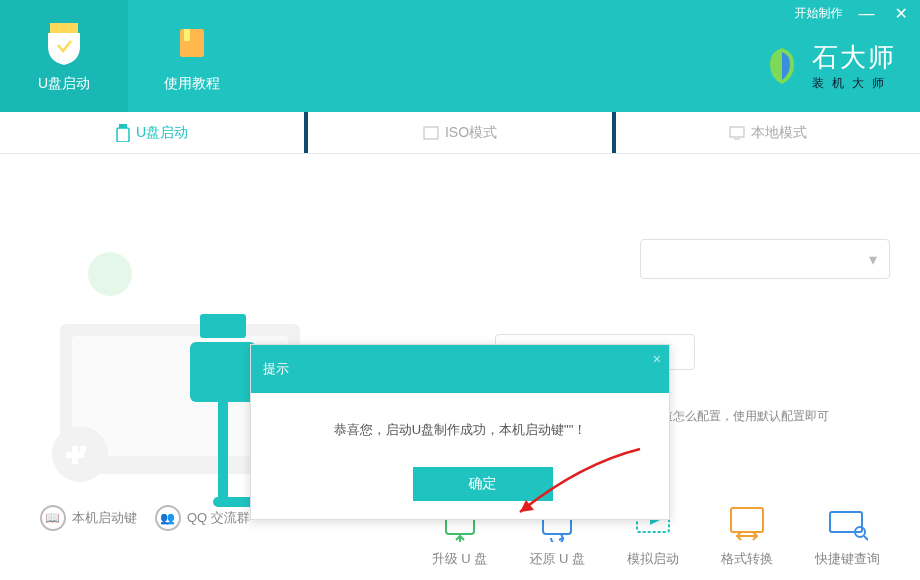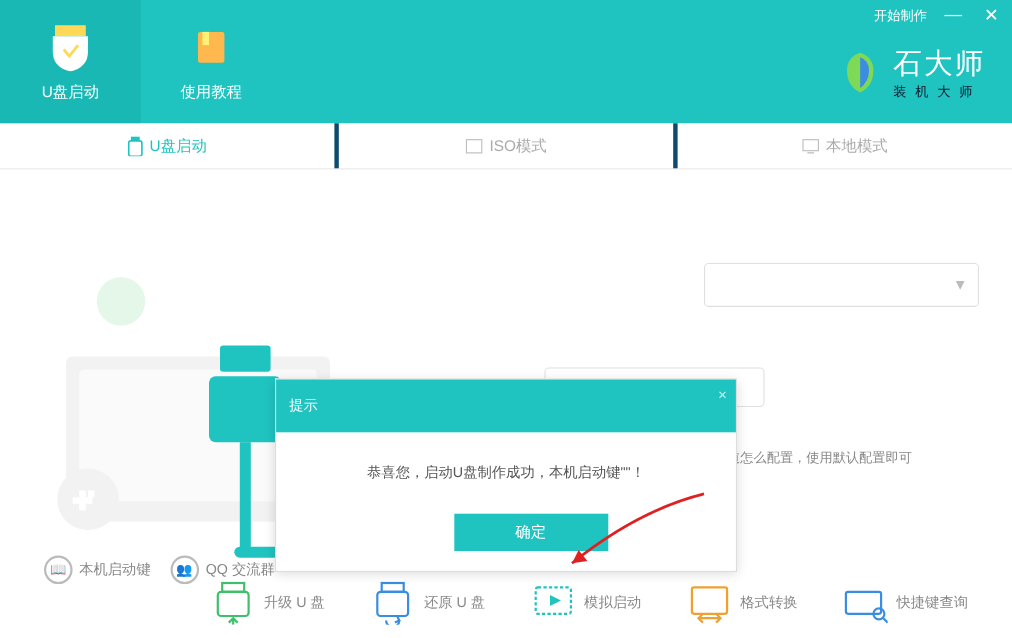--- a/index.html
+++ b/index.html
@@ -36,21 +36,21 @@
 
 .tip { position: absolute; left: 565px; top: 254px; font-size: 12px; color: #888; }
 .tip-label { color: #ff8a3c; }
 
 .bottom-row { position: absolute; bottom: 12px; left: 0; right: 0; height: 100px; display: flex; align-items: center; padding: 0 40px; }
 .bottom-left { display: flex; gap: 18px; }
 .help-item { display: flex; align-items: center; gap: 6px; color: #888; font-size: 13px; cursor: pointer; }
 .help-icon { width: 26px; height: 26px; border: 2px solid #bbb; border-radius: 50%; display: flex; align-items: center; justify-content: center; font-size: 12px; color: #bbb; }
 
 .action-row { position: absolute; right: 40px; bottom: 12px; display: flex; gap: 42px; }
-.action-item { display: flex; flex-direction: row; align-items: center; gap: 8px; color: #888; font-size: 13px; cursor: pointer; }
+.action-item { display: flex; flex-direction: column; align-items: center; gap: 8px; color: #888; font-size: 13px; cursor: pointer; }
 .action-icon { width: 40px; height: 40px; }
 
 .modal-overlay { position: absolute; inset: 0; display: flex; align-items: flex-start; justify-content: center; padding-top: 190px; }
 .modal { width: 420px; background: #fff; border: 1px solid #ddd; box-shadow: 0 2px 10px rgba(0,0,0,0.15); }
 .modal-header { height: 48px; background: #1fc4c1; color: #fff; display: flex; align-items: center; padding: 0 12px; font-size: 13px; position: relative; }
 .modal-close { position: absolute; right: 8px; top: 6px; color: rgba(255,255,255,0.7); cursor: pointer; font-size: 14px; }
 .modal-body { padding: 28px 24px 18px; text-align: center; font-size: 13px; color: #555; }
 .modal-footer { padding: 10px 0 18px; text-align: center; margin-left: 45px; }
 .modal-ok { width: 140px; height: 34px; background: #1fc4c1; color: #fff; border: none; font-size: 14px; cursor: pointer; }
 

